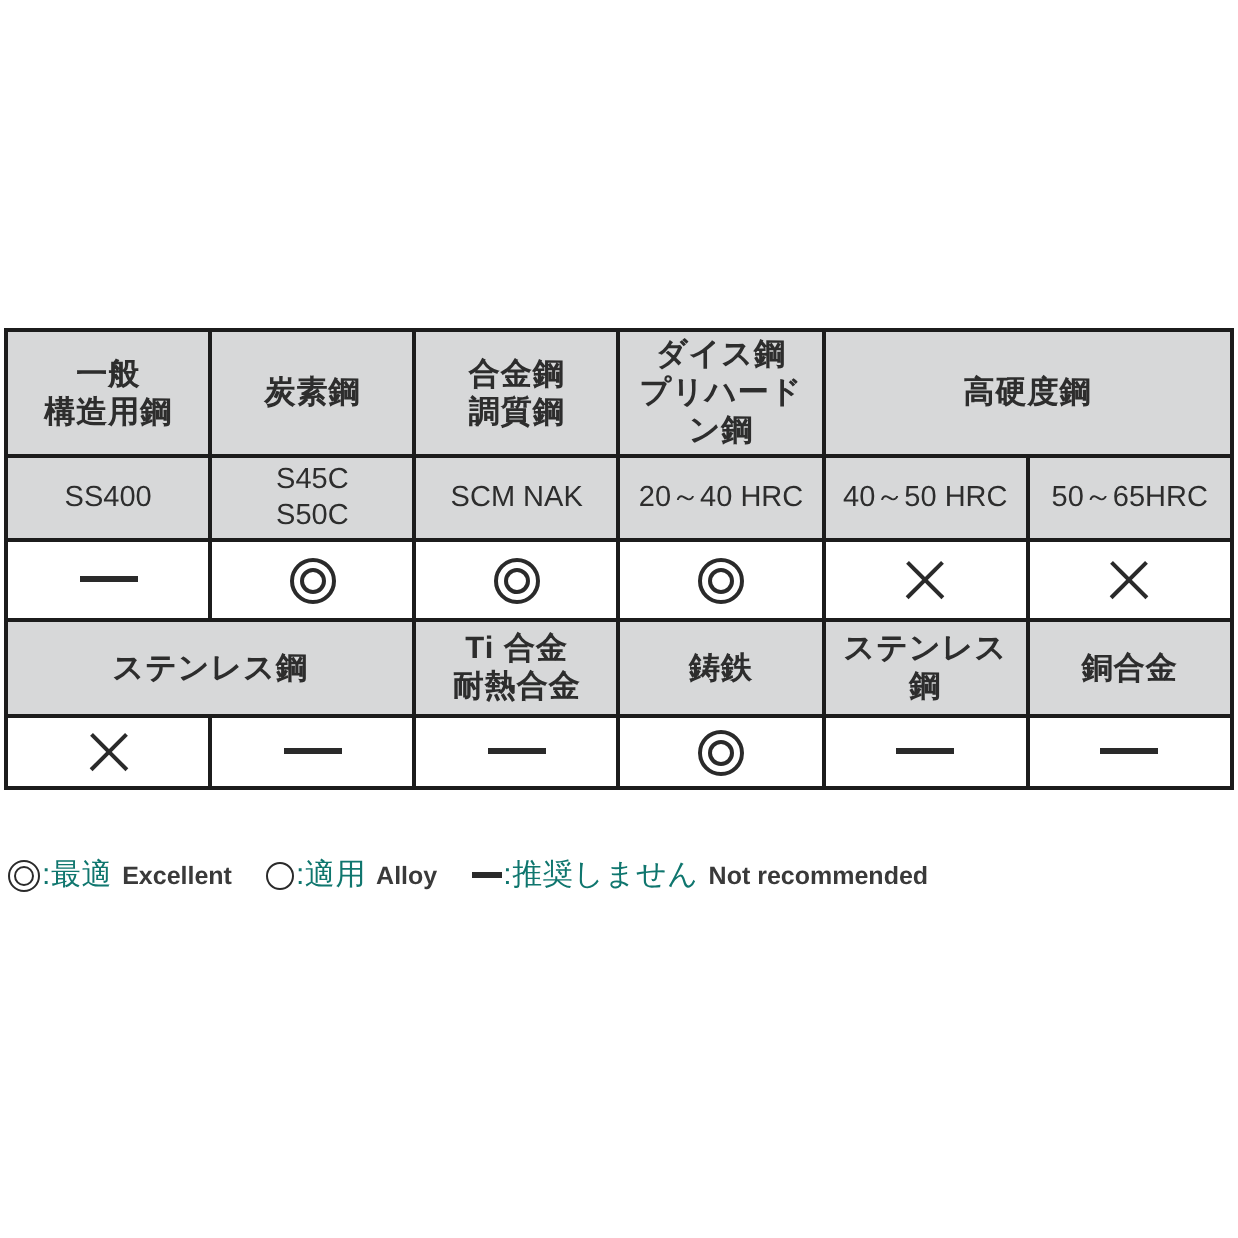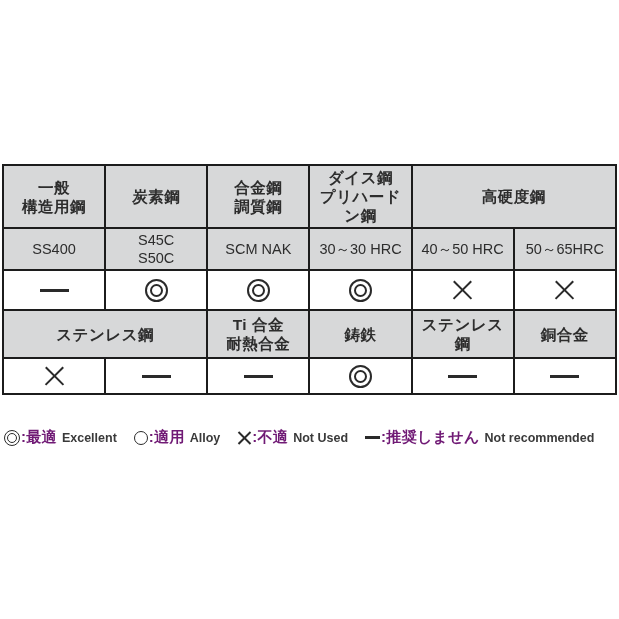--- a/index.html
+++ b/index.html
@@ -48,21 +48,21 @@
   .sym-cross::after{transform:rotate(-45deg);}
   .sym-dash{width:29px;height:2.6px;background:#2a2a2a;}
 
   
   .legend{
     position:absolute;left:4px;top:428px;
     display:flex;align-items:center;gap:17px;
     font-size:15px;white-space:nowrap;
   }
   .legend-item{display:flex;align-items:center;}
-  .legend .ja{font-weight:700;color:#701a75;letter-spacing:.3px;}
+  .legend .ja{font-weight:400;color:#0f766e;letter-spacing:.3px;}
   .legend .en{font-weight:700;font-size:12.5px;color:#3a3a3a;margin-left:5px;}
   .legend .sym{margin-right:1px;}
   .legend .sym-double-circle{width:16px;height:16px;border-width:1.6px;}
   .legend .sym-double-circle::after{inset:2px;border-width:1.6px;}
   .legend .sym-circle{width:14px;height:14px;border-width:1.6px;}
   .legend .sym-cross{width:14px;height:14px;}
   .legend .sym-cross::before,.legend .sym-cross::after{width:17px;left:-1.5px;height:2px;}
   .legend .sym-dash{width:15px;height:2.2px;}
 </style>
 </head>
@@ -90,21 +90,21 @@
       <td class="gray hdr">ダイス鋼
 プリハードン鋼</td>
       <td class="gray hdr" colspan="2">高硬度鋼</td>
     </tr>
 
     <tr class="rv1">
       <td class="gray grade">SS400</td>
       <td class="gray grade">S45C
 S50C</td>
       <td class="gray grade">SCM NAK</td>
-      <td class="gray grade">30～30 HRC</td>
+      <td class="gray grade">20～40 HRC</td>
       <td class="gray grade">40～50 HRC</td>
       <td class="gray grade">50～65HRC</td>
     </tr>
 
     <tr class="rs1">
       <td class="white"><span class="sym sym-dash"></span></td>
       <td class="white"><span class="sym sym-double-circle"></span></td>
       <td class="white"><span class="sym sym-double-circle"></span></td>
       <td class="white"><span class="sym sym-double-circle"></span></td>
       <td class="white"><span class="sym sym-cross"></span></td>
@@ -137,24 +137,19 @@
       <span class="sym sym-double-circle"></span>
       <span class="ja">:最適</span>
       <span class="en">Excellent</span>
     </div>
     <div class="legend-item">
       <span class="sym sym-circle"></span>
       <span class="ja">:適用</span>
       <span class="en">Alloy</span>
     </div>
     <div class="legend-item">
-      <span class="sym sym-cross"></span>
-      <span class="ja">:不適</span>
-      <span class="en">Not Used</span>
-    </div>
-    <div class="legend-item">
       <span class="sym sym-dash"></span>
       <span class="ja">:推奨しません</span>
       <span class="en">Not recommended</span>
     </div>
   </div>
 
 </div>
 
 </body></html>

